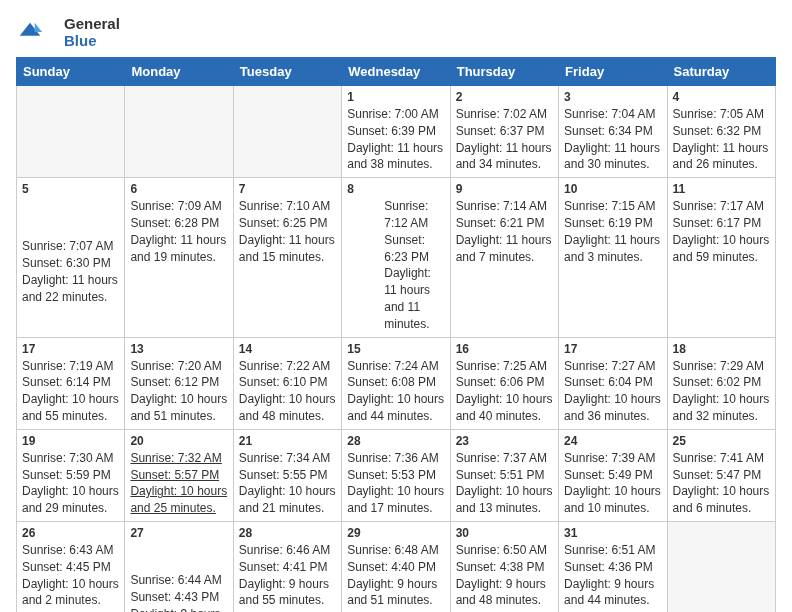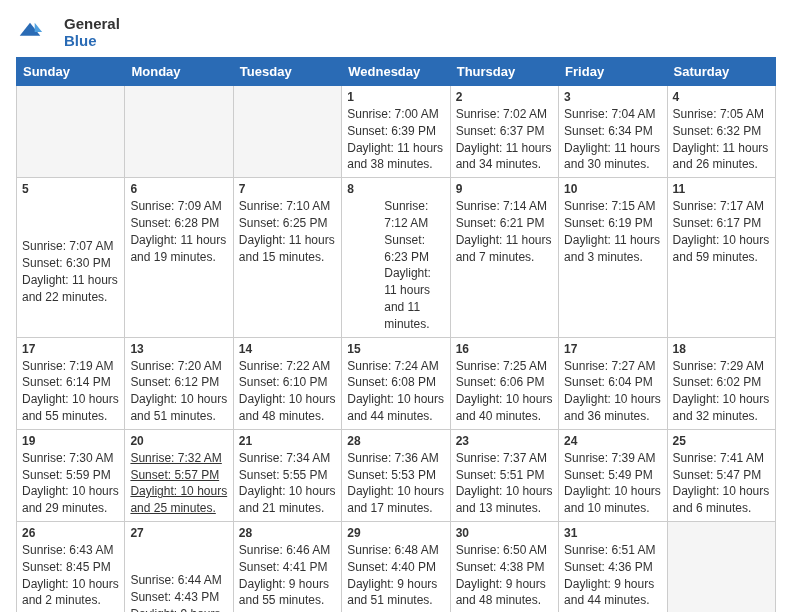--- a/index.html
+++ b/index.html
@@ -281,21 +281,21 @@
           <div class="day-number">25</div>
           <div class="day-info" style="white-space: pre-line;">Sunrise: 7:41 AM
 Sunset: 5:47 PM
 Daylight: 10 hours and 6 minutes.</div>
         </td>
       </tr>
       <tr>
         <td>
           <div class="day-number">26</div>
           <div class="day-info" style="white-space: pre-line;">Sunrise: 6:43 AM
-Sunset: 8:45 PM
+Sunset: 4:45 PM
 Daylight: 10 hours and 2 minutes.</div>
         </td>
         <td>
           <div class="day-number">27</div>
           <div class="day-info" style="white-space: pre-line; margin-top: 32px;">Sunrise: 6:44 AM
 Sunset: 4:43 PM
 Daylight: 9 hours and 59 minutes.</div>
         </td>
         <td>
           <div class="day-number">28</div>

